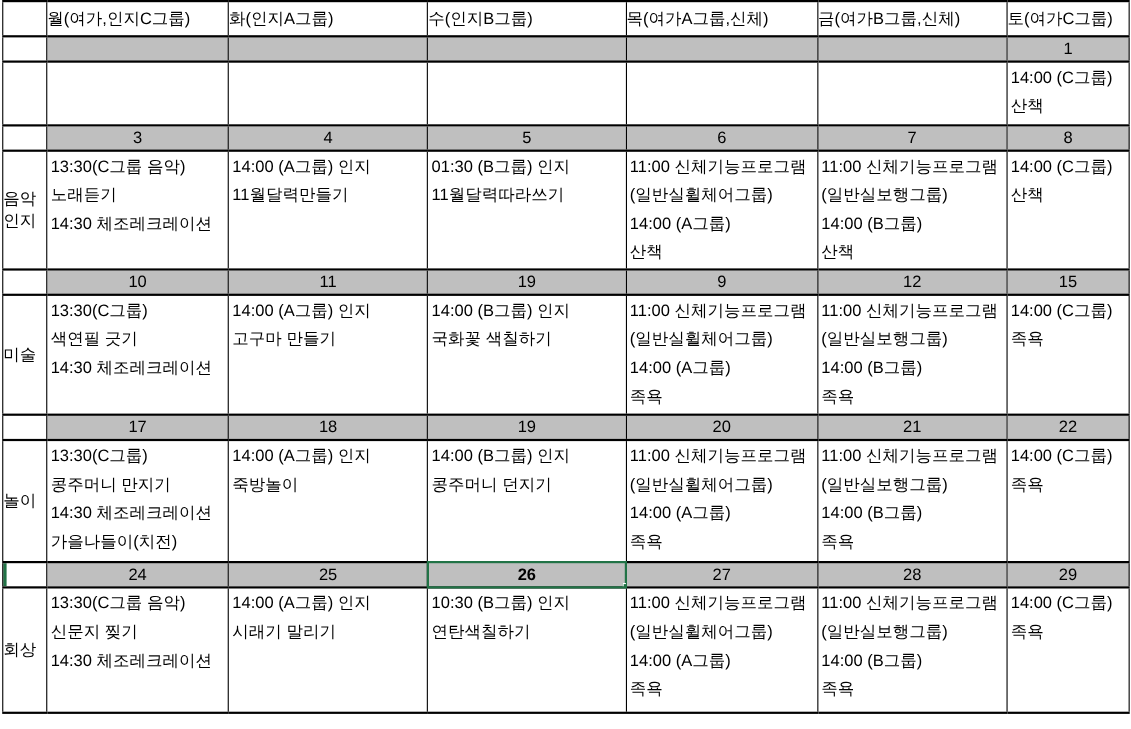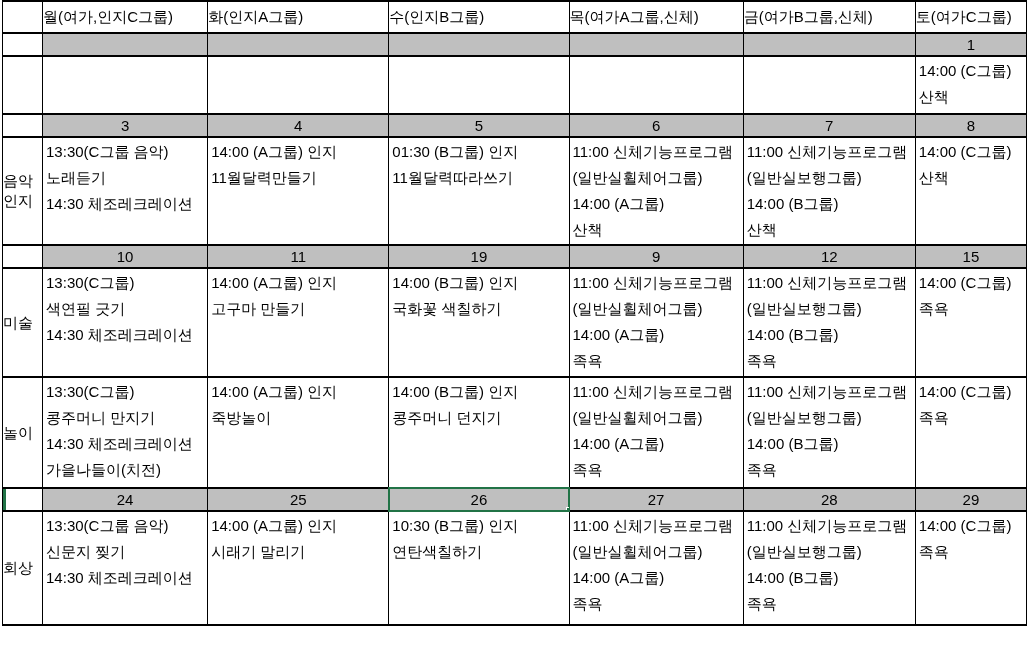--- a/index.html
+++ b/index.html
@@ -39,20 +39,21 @@
     white-space:pre-line;line-height:20px;font-size:15px;
   }
   tr.c1 td{height:54px;}
   tr.c2 td{height:101px;}
   tr.c3 td{height:105px;}
   tr.c4 td{height:107px;}
   tr.c5 td{height:110px;}
   td.sel{
     outline:2px solid #217346;outline-offset:-1px;
     position:relative;
+    font-weight:bold;
   }
   .fill-handle{
     position:absolute;right:-4px;bottom:-4px;width:7px;height:7px;
     background:#217346;border:1px solid #fff;box-sizing:border-box;z-index:3;
   }
   td.rowsel{box-shadow:inset 3px 0 0 #217346;}
 </style>
 </head>
 <body>
 
@@ -153,20 +154,29 @@
 14:00 (A그룹)
 족욕</td>
     <td class="cell">11:00 신체기능프로그램
 (일반실보행그룹)
 14:00 (B그룹)
 족욕</td>
     <td class="cell">14:00 (C그룹)
 족욕</td>
   </tr>
 
+  <tr class="date-row">
+    <td class="label-col"></td>
+    <td>17</td>
+    <td>18</td>
+    <td>19</td>
+    <td>20</td>
+    <td>21</td>
+    <td>22</td>
+  </tr>
   <tr class="c4">
     <td class="label-col category">놀이</td>
     <td class="cell">13:30(C그룹)
 콩주머니 만지기
 14:30 체조레크레이션
 가을나들이(치전)</td>
     <td class="cell">14:00 (A그룹) 인지
 죽방놀이</td>
     <td class="cell">14:00 (B그룹) 인지
 콩주머니 던지기</td>

